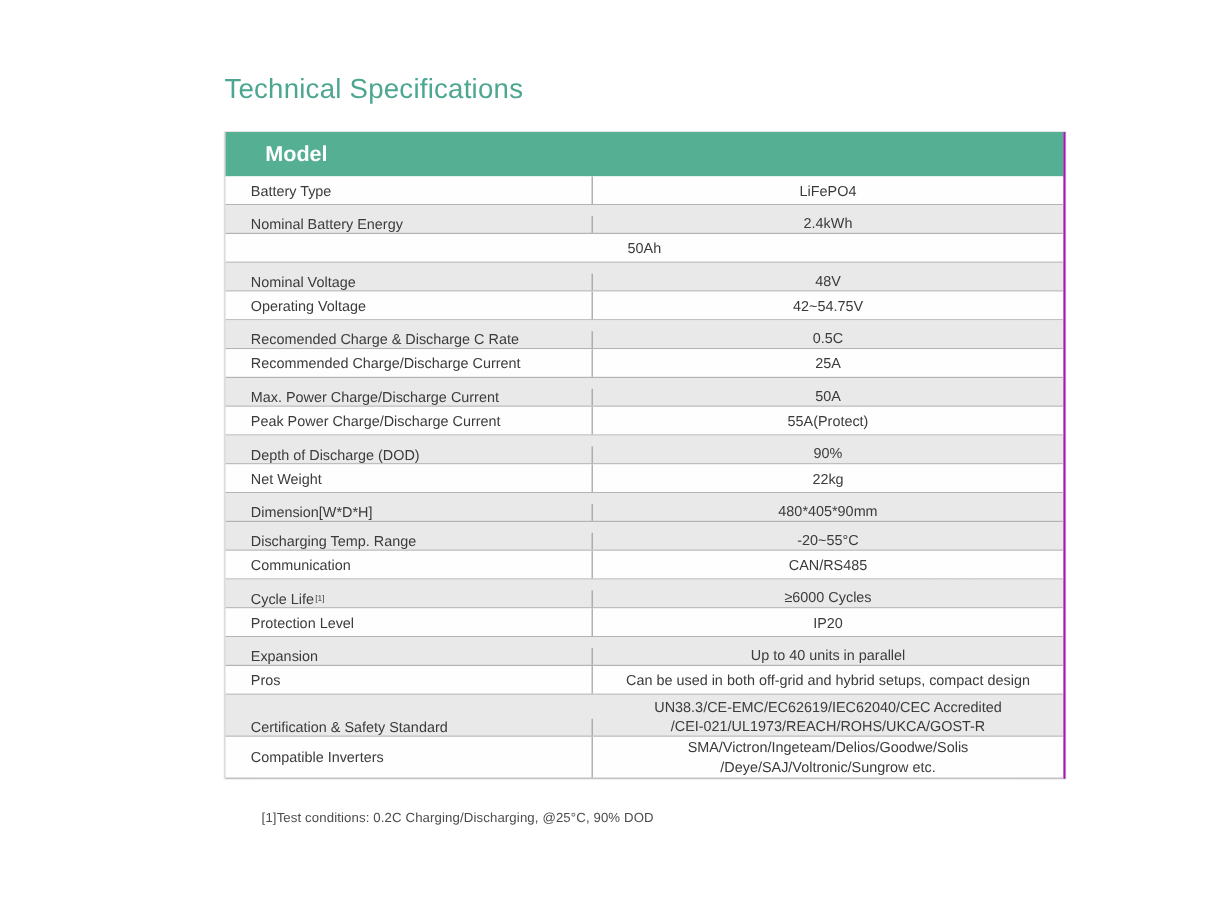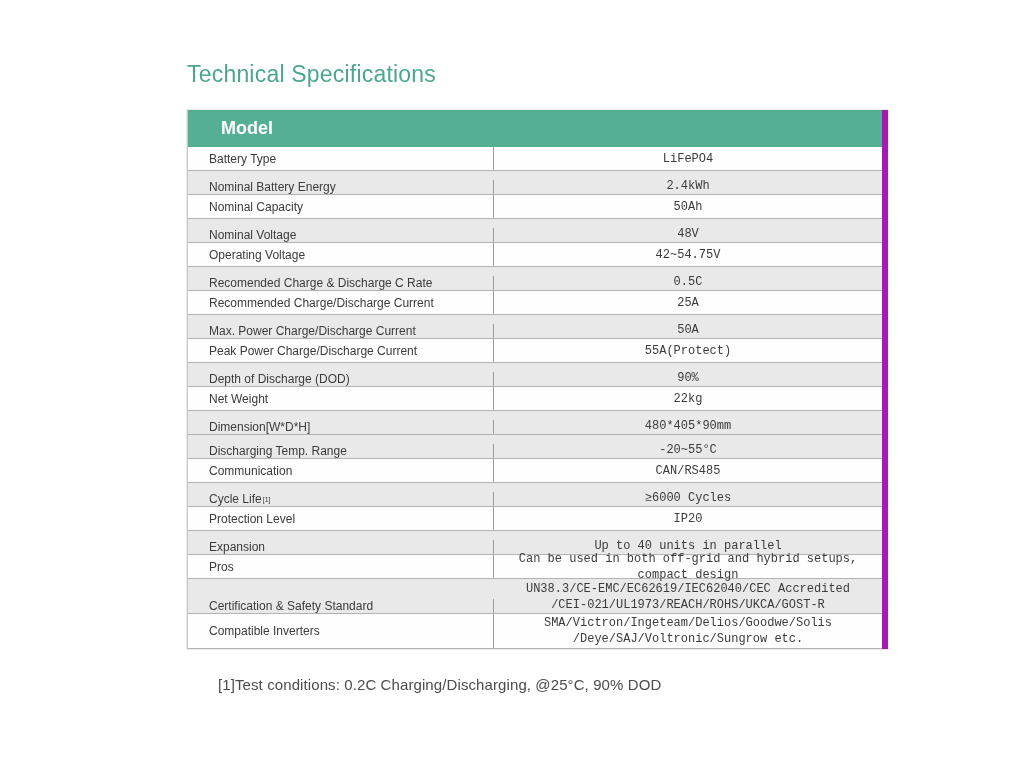--- a/index.html
+++ b/index.html
@@ -9,21 +9,21 @@
     position:relative; width:1000px; height:768px;
     background:#ffffff; overflow:hidden;
   }
   .page-title {
     position:absolute; left:187px; top:61px;
     font-size:23px; font-weight:400; letter-spacing:0.2px;
     color:#4ca690;
   }
   .spec-table {
     position:absolute; left:187px; top:110px; width:701px;
-    border-left:1px solid #c6c6c6; border-right:6px solid #a21caf;
+    border-left:1px solid #c6c6c6; border-right:2px solid #a21caf;
     box-shadow:0 0 0 0.5px #d8d8d8;
   }
   .header-row {
     display:flex; align-items:center; height:37px;
     background:#55af93; color:#ffffff; font-weight:bold; font-size:18px;
   }
   .header-left { width:306px; padding-left:33px; }
   .header-right { flex:1; text-align:center; }
   .row {
     display:flex; height:24px;
@@ -35,24 +35,24 @@
   .cell-label {
     width:306px; padding-left:21px;
     display:flex; align-items:center;
     border-right:1.5px solid #9e9e9e;
   }
   .cell-label sup { font-size:7px; margin-left:1px; }
   .cell-value {
     flex:1; display:flex; flex-direction:column; justify-content:center;
     text-align:center;
   }
-  .value-line { line-height:16px;font-family:Liberation Mono, monospace; }
+  .value-line { line-height:16px; }
   .footnote {
     position:absolute; left:218px; top:676px;
-    font-size:15px; color:#4c4c4c; letter-spacing:0.1px;
+    font-size:11px; color:#4c4c4c; letter-spacing:0.1px;
   }
   .watermark-layer { position:absolute; inset:0; pointer-events:none; }
   .wm {
     position:absolute; transform:rotate(-17deg);
     color:#8a8f94; opacity:0.16; font-weight:bold; white-space:nowrap;
     filter:blur(1px);
   }
 </style>
 </head>
 <body>
@@ -79,21 +79,20 @@
             <div class="value-line">LiFePO4</div>
           </div>
         </div>
         <div class="row alt">
           <div class="cell-label">Nominal Battery Energy</div>
           <div class="cell-value">
             <div class="value-line">2.4kWh</div>
           </div>
         </div>
         <div class="row">
-          <div class="cell-label">Nominal Capacity</div>
           <div class="cell-value">
             <div class="value-line">50Ah</div>
           </div>
         </div>
         <div class="row alt">
           <div class="cell-label">Nominal Voltage</div>
           <div class="cell-value">
             <div class="value-line">48V</div>
           </div>
         </div>

